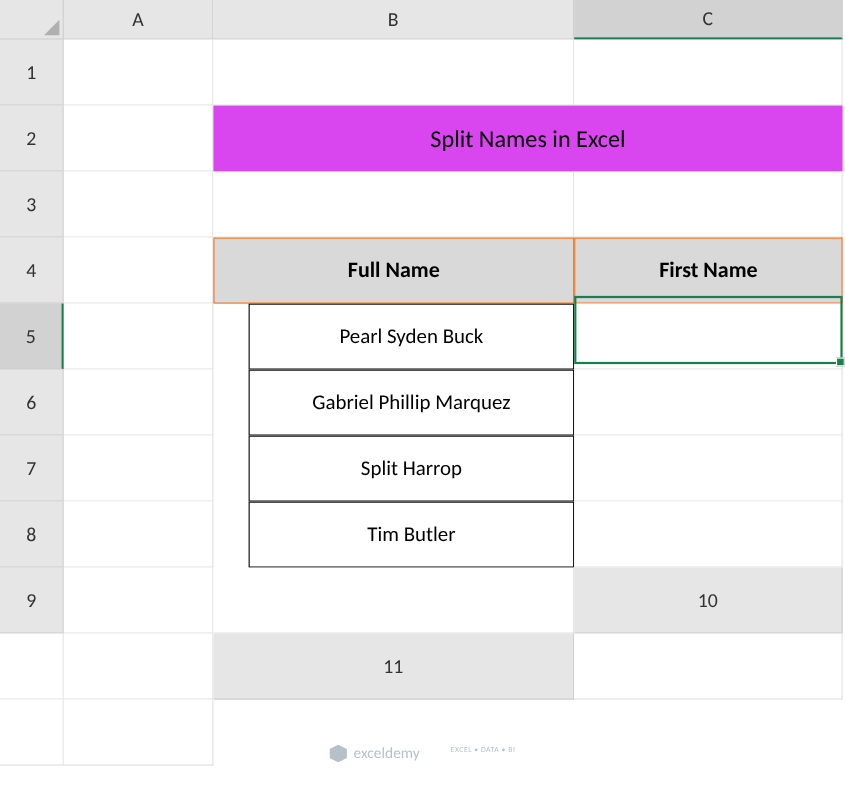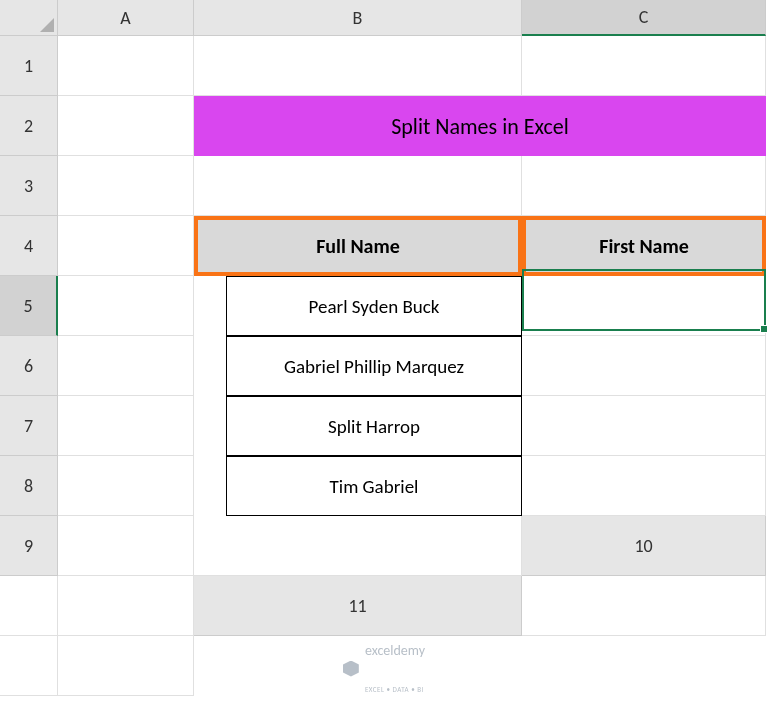--- a/index.html
+++ b/index.html
@@ -80,21 +80,21 @@
       grid-column: 3 / 5;
       background: #d946ef;
       font-weight: normal;
       font-size: 22px;
       border: none;
     }
     .header-cell {
       background: #d9d9d9;
       font-weight: bold;
       font-size: 20px;
-      border: 4px solid #f97316;
+      border: 1px solid #f97316;
     }
     .data-cell {
       border: 1px solid #000;
       font-size: 19px;
       background: #fff;
       margin-left: 32px;
     }
     .selection-box {
       position: absolute;
       border: 2px solid #1a7f4e;
@@ -128,21 +128,21 @@
       opacity: 0.7;
     }
     .watermark-logo {
       width: 16px;
       height: 16px;
       background: #9aa5b1;
       clip-path: polygon(50% 0%, 100% 25%, 100% 75%, 50% 100%, 0% 75%, 0% 25%);
     }
     .watermark-text {
       display: flex;
-      flex-direction: column;
+      flex-direction: row;
       line-height: 1;
       gap: 28px;
     }
     .watermark-sub {
       font-size: 7px;
       letter-spacing: 0.5px;
     }
   </style>
 </head>
 <body>
@@ -182,21 +182,21 @@
   <div class="cell data-cell">Gabriel Phillip Marquez</div>
   <div class="cell"></div>
 
   <div class="row-header">7</div>
   <div class="cell"></div>
   <div class="cell data-cell">Split Harrop</div>
   <div class="cell"></div>
 
   <div class="row-header">8</div>
   <div class="cell"></div>
-  <div class="cell data-cell">Tim Gabriel</div>
+  <div class="cell data-cell">Tim Butler</div>
   <div class="cell"></div>
 
   <div class="row-header">9</div>
   <div class="cell"></div>
   <div class="cell"></div>
 
   <div class="row-header">10</div>
   <div class="cell"></div>
   <div class="cell"></div>
 

